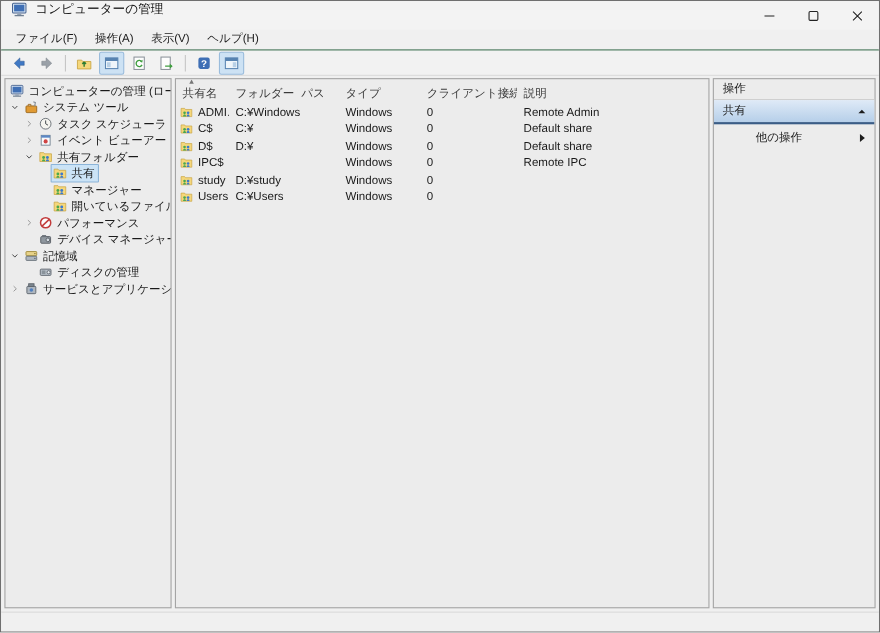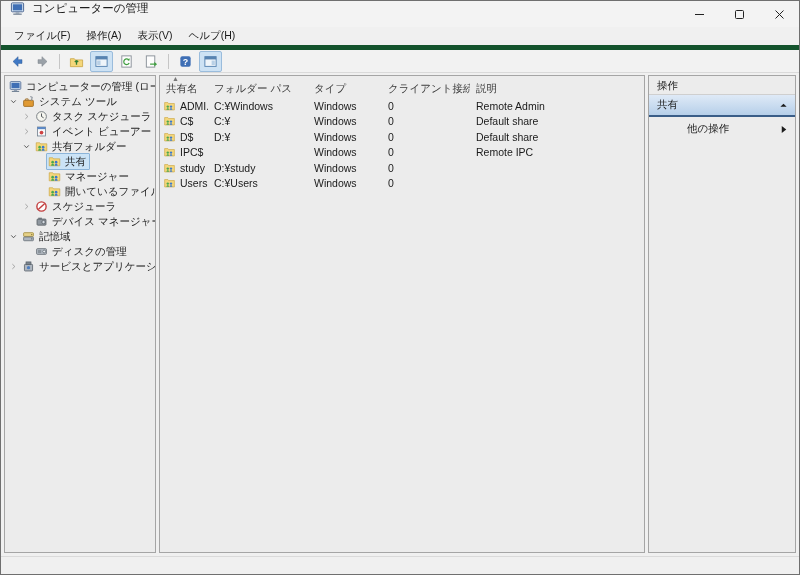--- a/index.html
+++ b/index.html
@@ -11,21 +11,21 @@
     font-size:11px;color:#1a1a1a;overflow:hidden;
   }
   
   .titlebar{height:26px;flex:0 0 auto;display:flex;align-items:flex-start;background:#f3f3f3;padding-left:9px;gap:7px;}
   .tb-icon svg{width:15px;height:15px;display:block;}
   .tb-title{font-size:11.5px;color:#111;}
   .win-controls{margin-left:auto;display:flex;height:100%;}
   .wc{width:40px;height:100%;display:flex;align-items:center;justify-content:center;}
   .wc svg{width:11px;height:11px;display:block;}
   
-  .menubar{height:18px;flex:0 0 auto;display:flex;align-items:center;background:#f0f0f0;padding-left:5px;border-bottom:5px solid #14532d;}
+  .menubar{height:18px;flex:0 0 auto;display:flex;align-items:flex-start;background:#f0f0f0;padding-left:5px;border-bottom:1px solid #14532d;}
   .menu-item{padding:1px 8px;white-space:nowrap;font-size:10.5px;}
   
   .toolbar{height:22px;flex:0 0 auto;display:flex;align-items:center;background:#f2f2f2;padding-left:4px;border-bottom:1px solid #dadada;}
   .tb-btn{width:21px;height:19px;display:flex;align-items:center;justify-content:center;border:1px solid transparent;border-radius:2px;margin:0 1px;}
   .tb-btn.toggled{background:#cde2f4;border-color:#9abcdc;}
   .tb-btn svg{width:15px;height:15px;display:block;}
   .tb-sep{width:1px;height:15px;background:#c6c6c6;margin:0 4px;}
   
   .content{flex:1;min-height:0;display:flex;gap:3px;padding:2px 3px 3px 3px;background:#f0f0f0;}
   .pane{background:#ececec;border:1px solid #a5a5a5;overflow:hidden;box-sizing:border-box;}
@@ -35,21 +35,21 @@
   
   .tree-row{height:15px;display:flex;align-items:center;white-space:nowrap;}
   .tree-chevron{width:13px;flex:0 0 auto;display:flex;justify-content:center;align-items:center;}
   .tree-chevron svg{width:9px;height:9px;display:block;}
   .item-body{display:flex;align-items:center;height:15px;border:1px solid transparent;border-radius:1px;padding-right:3px;}
   .item-body.selected{background:#cbe3f6;border-color:#8cb4d8;}
   .tree-icon{width:14px;flex:0 0 auto;margin:0 3px 0 1px;display:flex;align-items:center;}
   .tree-icon svg{width:13px;height:13px;display:block;}
   .tree-label{font-size:10.5px;}
   
-  .list-header{height:20px;flex:0 0 auto;display:flex;position:relative;align-items:flex-end;padding-bottom:2px;color:#3a3a3a;}
+  .list-header{height:20px;flex:0 0 auto;display:flex;position:relative;align-items:flex-end;padding-bottom:2px;color:#3a3a3a;font-family:Liberation Mono, monospace;}
   .hcell{box-sizing:border-box;padding-left:6px;font-size:10.5px;white-space:nowrap;overflow:hidden;}
   .sort-icon{position:absolute;top:-1px;left:12px;font-size:7px;color:#777;line-height:8px;}
   .list-body{flex:1;}
   .list-row{height:15.5px;display:flex;align-items:center;}
   .cell{box-sizing:border-box;padding-left:6px;font-size:10.5px;white-space:nowrap;overflow:hidden;}
   .cell.name{display:flex;align-items:center;padding-left:3px;}
   .row-icon{width:14px;flex:0 0 auto;margin-right:3px;display:flex;align-items:center;}
   .row-icon svg{width:13px;height:12px;display:block;}
   
   .actions-title{height:18px;line-height:18px;padding-left:8px;font-size:10.5px;border-bottom:1px solid #cfcfcf;flex:0 0 auto;}
@@ -309,21 +309,21 @@
               <path d="M6 3.8l4.4 4.2L6 12.2" stroke="#9a9a9a" stroke-width="1.6" fill="none"></path>
             </svg>
           </span>
           <span class="item-body">
             <span class="tree-icon">
               <svg viewBox="0 0 16 16">
                 <circle cx="8" cy="8" r="5.7" fill="#fdfdfd" stroke="#c23b3b" stroke-width="1.7"></circle>
                 <line x1="4" y1="11.8" x2="12" y2="4.2" stroke="#c23b3b" stroke-width="1.7"></line>
               </svg>
             </span>
-            <span class="tree-label">スケジューラ</span>
+            <span class="tree-label">パフォーマンス</span>
           </span>
         </div>
         <div class="tree-row" style="padding-left: 15px;">
           <span class="tree-chevron"></span>
           <span class="item-body">
             <span class="tree-icon">
               <svg viewBox="0 0 16 16">
                 <rect x="2.5" y="5" width="11" height="7.5" rx="1" fill="#8f979f" stroke="#565c63"></rect>
                 <circle cx="10.5" cy="8.7" r="2.1" fill="#d3dae1" stroke="#565c63"></circle>
                 <rect x="4" y="3.3" width="4.5" height="2" fill="#6d747b"></rect>

